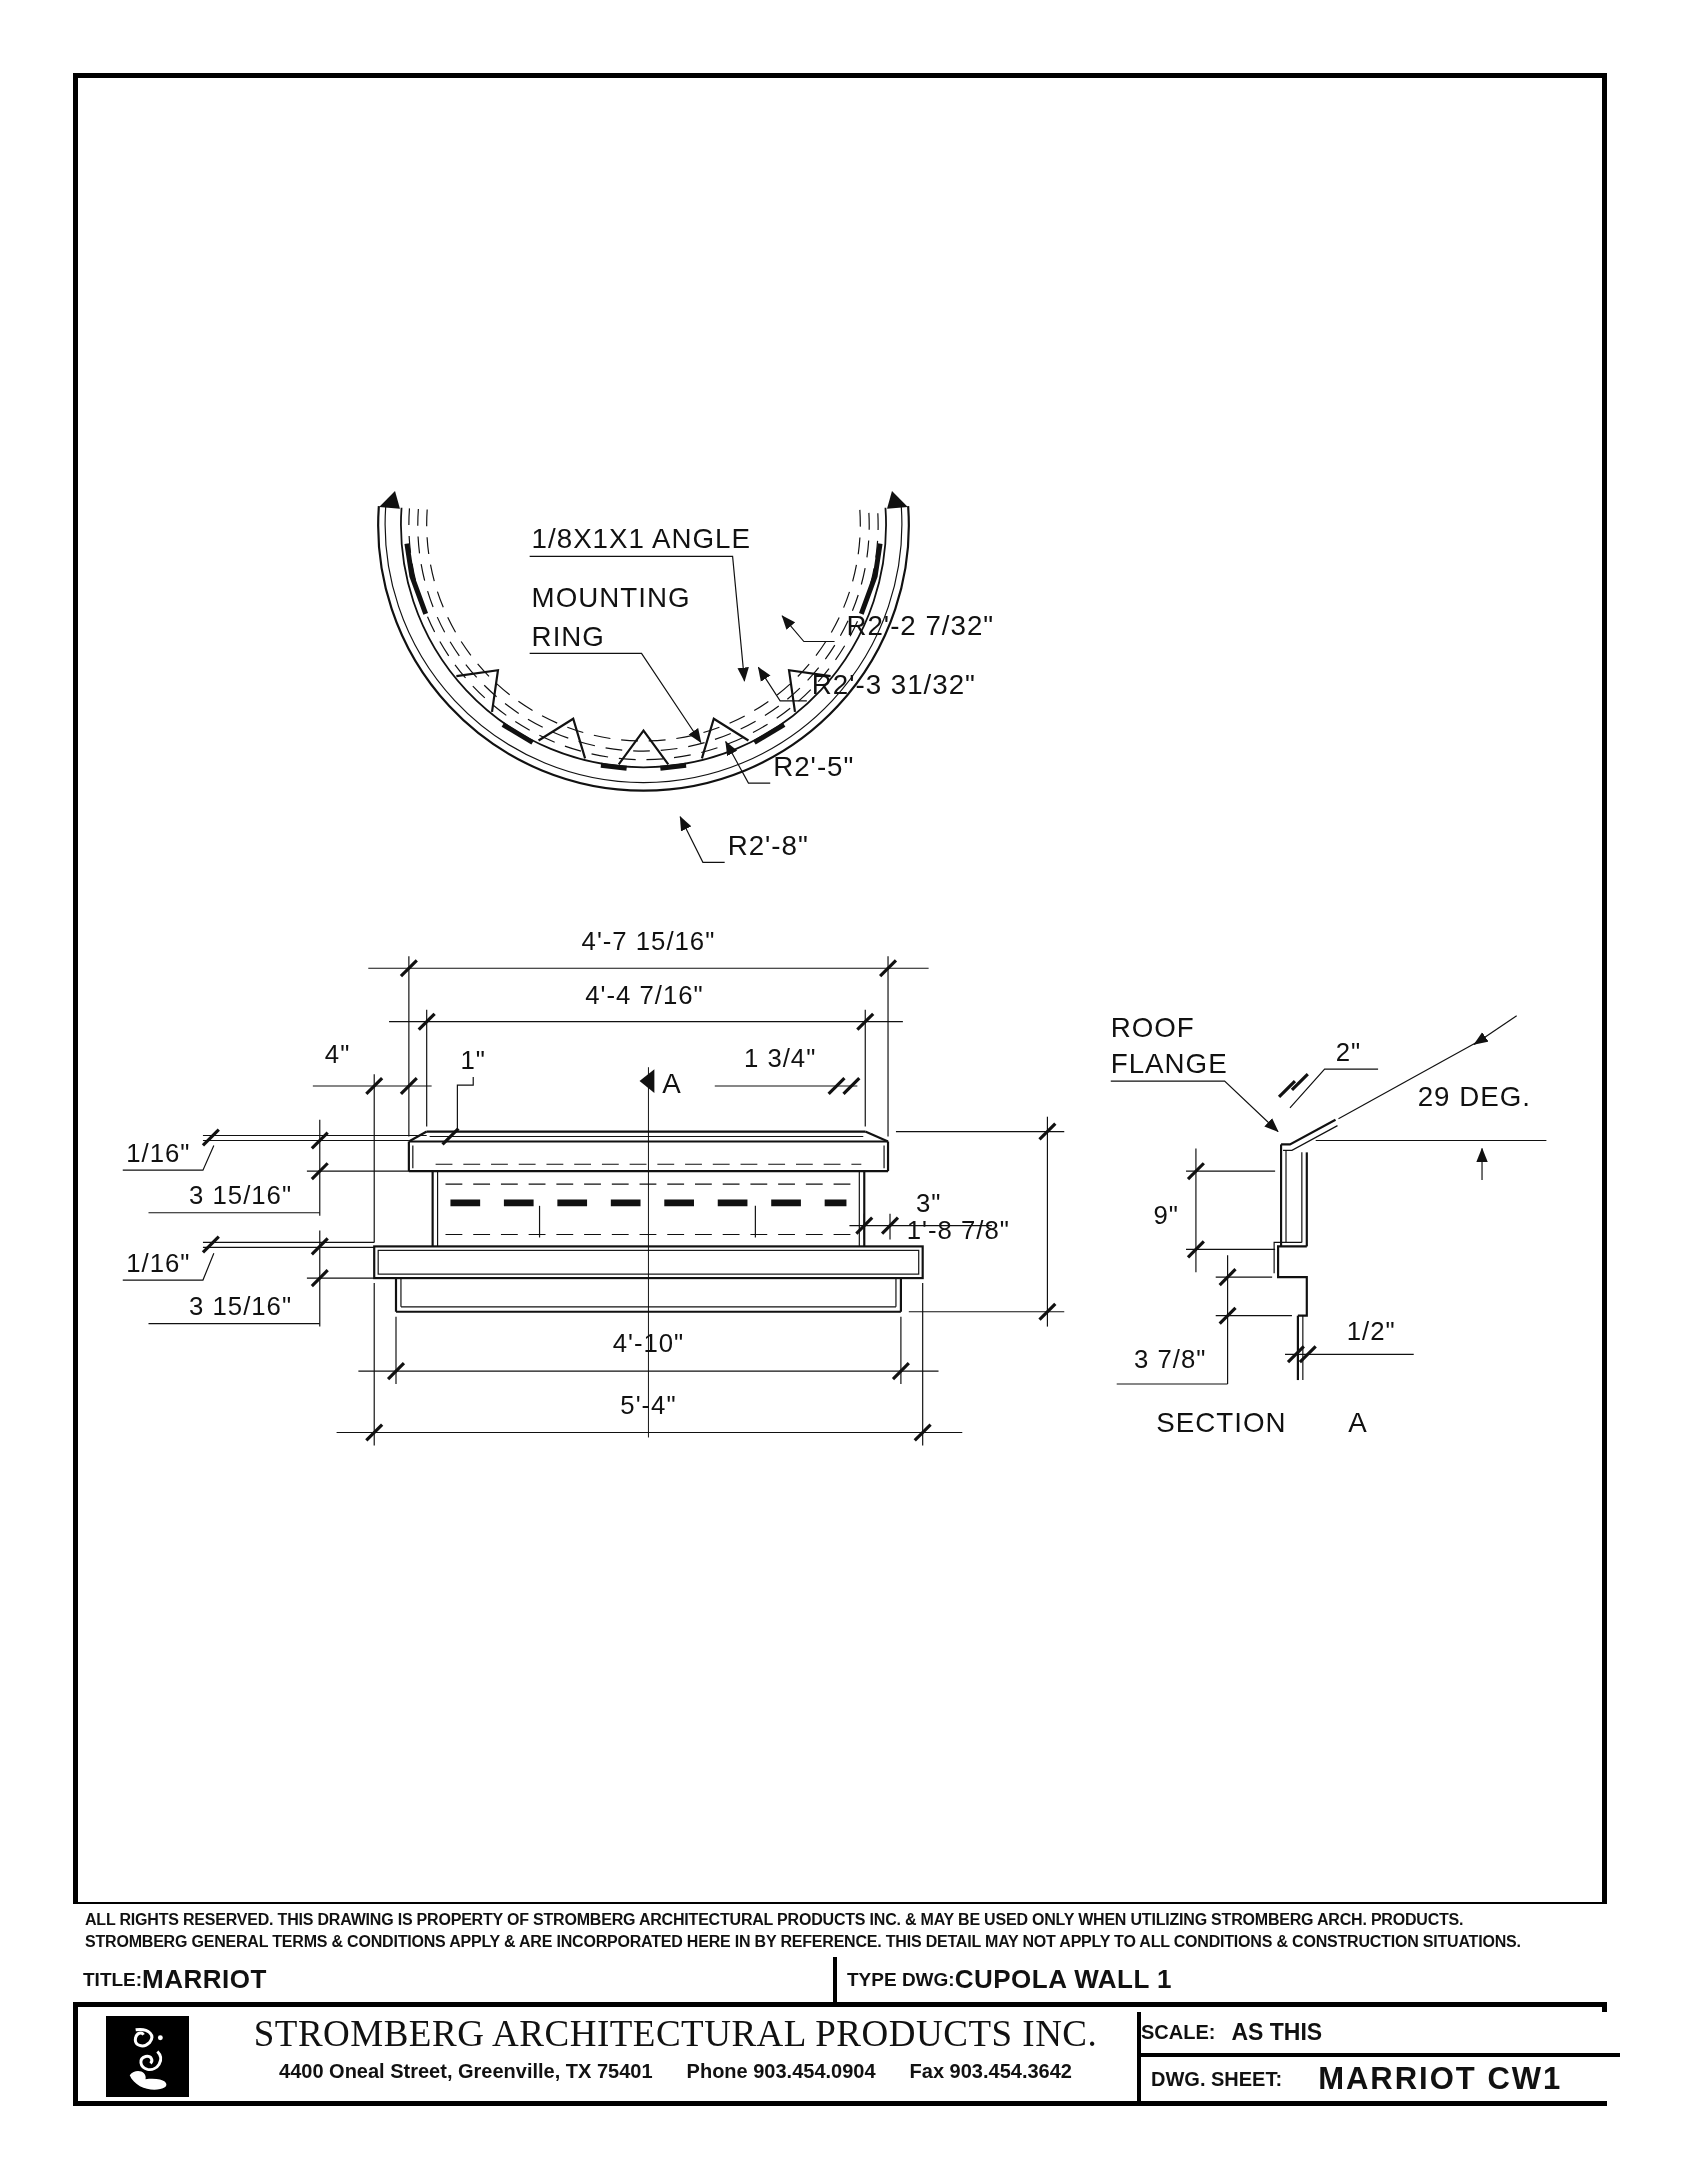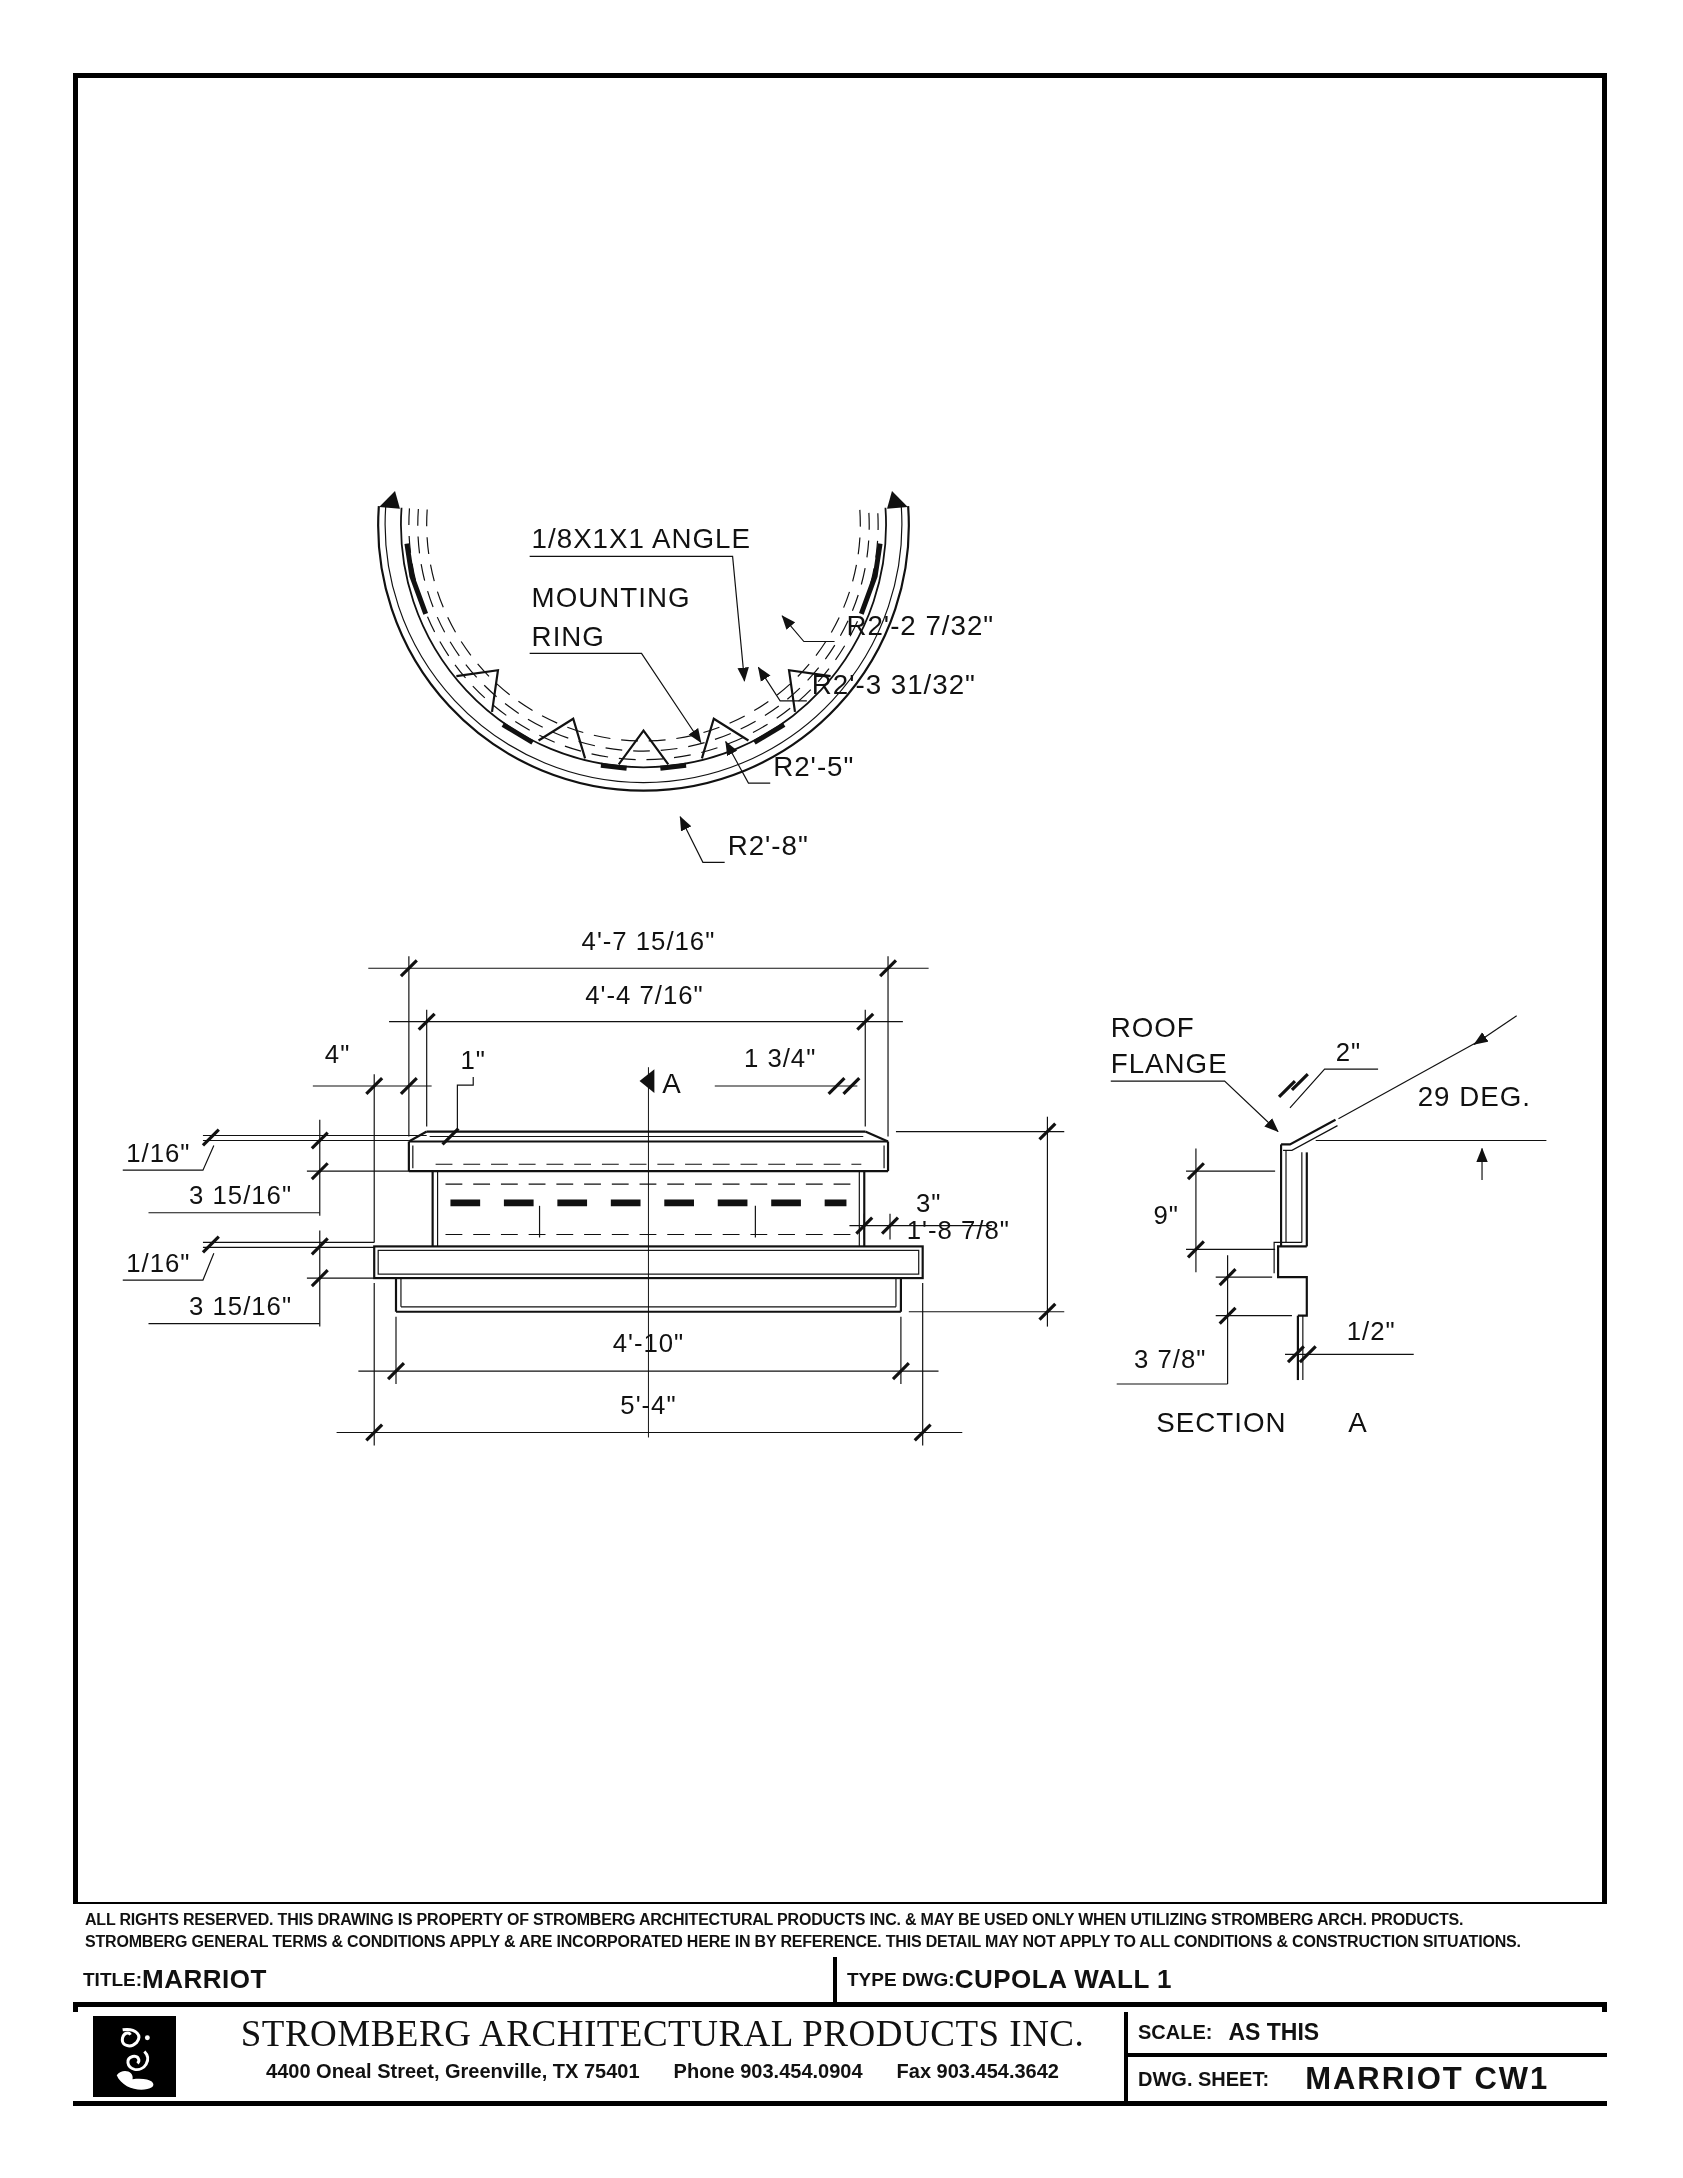--- a/index.html
+++ b/index.html
@@ -22,29 +22,29 @@
   #dwg text.mid{text-anchor:middle;}
   
   .tb{box-sizing:border-box;background:#fff;}
   #disclaimer{left:73px;top:1902px;width:1534px;height:72px;border-top:2px solid #000;border-bottom:5px solid #000;
               padding:5px 12px 0 12px;font-size:16px;font-weight:700;line-height:1.35;letter-spacing:-0.2px;}
   #title-row{left:73px;top:1957px;width:1534px;height:50px;border-bottom:5px solid #000;display:flex;}
   #title-cell{width:764px;border-right:4px solid #000;display:flex;align-items:center;padding-left:10px;box-sizing:border-box;}
   #type-cell{flex:1;display:flex;align-items:center;padding-left:10px;}
   .lbl{font-size:19px;font-weight:700;}
   .val{font-size:26px;font-weight:700;letter-spacing:0.5px;}
-  #company-row{left:73px;top:2012px;width:1534px;height:89px;display:flex;}
+  #company-row{left:86px;top:2012px;width:1534px;height:89px;display:flex;}
   #company-cell{width:1055px;border-right:4px solid #000;position:relative;box-sizing:border-box;}
   #logo{position:absolute;left:20px;top:4px;width:83px;height:81px;background:#000;}
   #company-name{position:absolute;left:124px;top:0px;width:931px;text-align:center;
                 font-family:"Liberation Serif",serif;font-size:37px;font-weight:500;letter-spacing:0.5px;white-space:nowrap;}
   #company-addr{position:absolute;left:124px;top:48px;width:931px;display:flex;justify-content:center;gap:34px;
                 font-size:20px;font-weight:700;white-space:nowrap;}
   #right-cells{flex:1;display:flex;flex-direction:column;}
-  #scale-cell{height:45px;border-bottom:4px solid #000;display:flex;align-items:center;padding-left:10px;box-sizing:border-box;}
+  #scale-cell{height:45px;border-bottom:4px solid #000;display:flex;align-items:center;box-sizing:border-box;}
   #sheet-cell{flex:1;display:flex;align-items:center;padding-left:10px;gap:20px;}
   .lbl2{font-size:20px;font-weight:700;}
   #scale-val{font-size:23px;font-weight:700;margin-left:16px;}
   #sheet-val{font-size:31px;font-weight:800;margin-left:16px;letter-spacing:2px;}
 </style>
 </head>
 <body>
 
 <div class="abs tb" id="sheet-border"></div>
 

